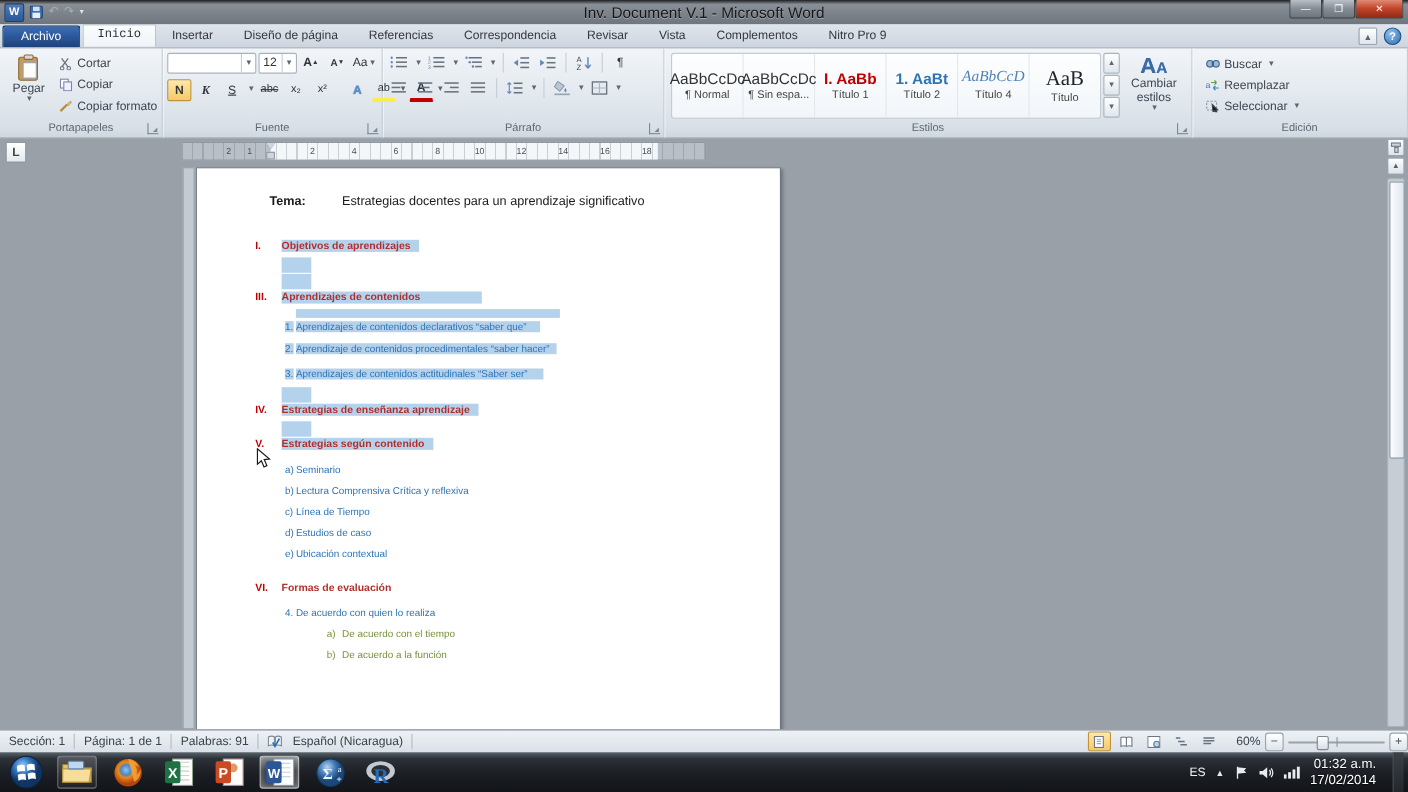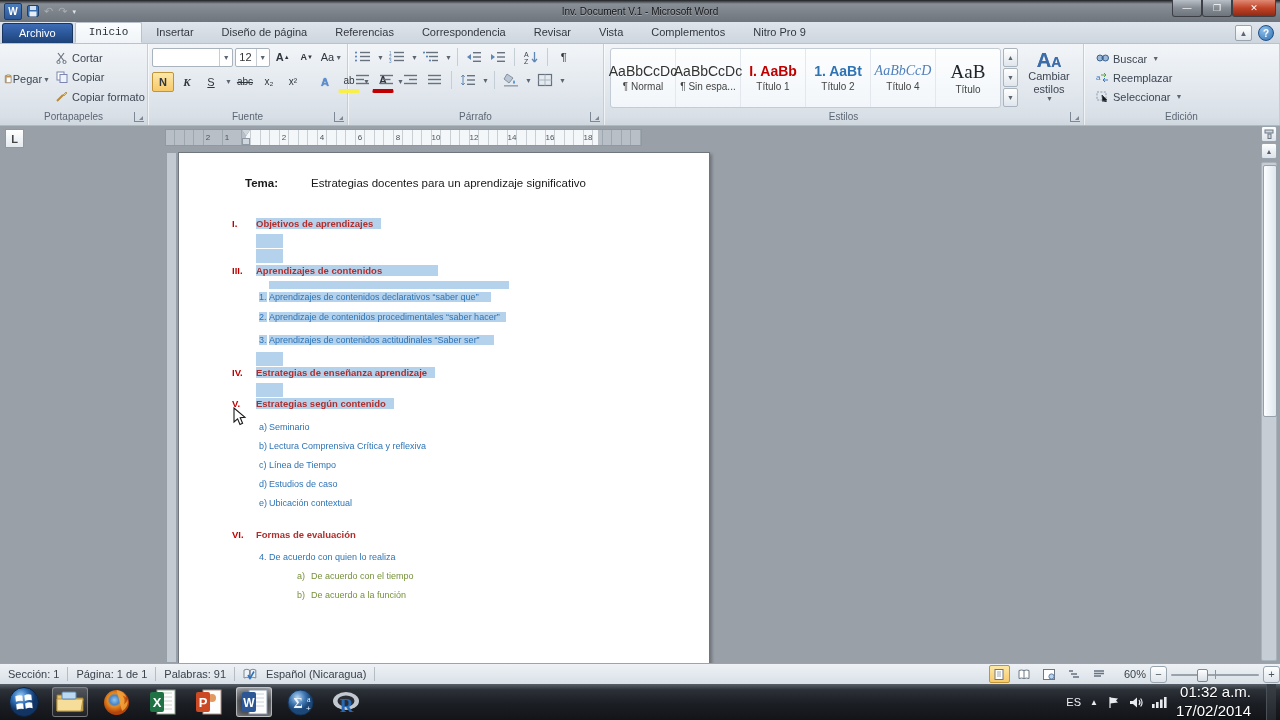--- a/index.html
+++ b/index.html
@@ -6,21 +6,21 @@
   .screen{position:relative;width:1280px;height:720px;overflow:hidden;
     font-family:"Liberation Sans",sans-serif;background:#9aa0a8;-webkit-font-smoothing:antialiased;}
   
   .titlebar{position:absolute;left:0;top:0;width:1280px;height:22px;
     background:linear-gradient(#1d1f22,#898f96 18%,#7d838a 55%,#6f757c);display:flex;align-items:center;}
   .qat{display:flex;align-items:center;gap:5px;padding-left:4px;height:100%;}
   .word-logo{width:16px;height:15px;background:linear-gradient(#4d7dbb,#2b5797);border:1px solid #1c3e6e;border-radius:2px;
     color:#fff;font-size:10px;font-weight:bold;display:flex;align-items:center;justify-content:center;}
   .qat-ic{font-size:11px;color:#dfe5ea;line-height:1;}
   .qat-ic.dim{color:#a9aeb4;}
-  .title-text{position:absolute;left:0;right:0;text-align:center;font-size:10px;color:#14161a;text-shadow:0 1px 0 rgba(255,255,255,.35);}
+  .title-text{position:absolute;left:0;right:0;text-align:center;font-size:14px;color:#14161a;text-shadow:0 1px 0 rgba(255,255,255,.35);}
   .winbtns{position:absolute;right:4px;top:0;display:flex;}
   .winbtn{width:28px;height:16px;border:1px solid #3c4046;border-top:none;border-radius:0 0 3px 3px;
     background:linear-gradient(#b9bfc6,#868c93 50%,#6e747b);color:#fff;font-size:9px;display:flex;align-items:center;justify-content:center;}
   .winbtn.close{width:42px;background:linear-gradient(#e08a74,#c14328 50%,#8f2a14);}
   
   .tabrow{position:absolute;left:0;top:22px;width:1280px;height:22px;
     background:linear-gradient(#dfe5ec,#cdd5de);border-bottom:1px solid #bac3cd;display:flex;align-items:flex-end;padding-left:2px;box-sizing:border-box;}
   .tab{font-size:11px;color:#33383e;padding:3px 13px 4px;border:1px solid transparent;white-space:nowrap;}
   .tab.file{background:linear-gradient(#3e6db5,#2b579a 50%,#1e4277);color:#fff;border:1px solid #17355f;border-bottom:none;
     border-radius:3px 3px 0 0;padding:3px 16px 4px;margin-right:2px;}
@@ -32,21 +32,21 @@
     color:#fff;font-size:10px;font-weight:bold;display:flex;align-items:center;justify-content:center;border:1px solid #1d4f86;}
   
   .ribbon{position:absolute;left:0;top:44px;width:1280px;height:82px;display:flex;
     background:linear-gradient(#f2f5f8,#e2e8ee 55%,#d8dfe6 90%,#cfd7df);border-bottom:1px solid #b0b8c1;box-sizing:border-box;}
   .rgroup{position:relative;display:flex;flex-direction:column;border-right:1px solid #c5cdd5;box-shadow:1px 0 0 rgba(255,255,255,.6);box-sizing:border-box;}
   .gbody{flex:1;display:flex;padding:3px 4px 0;}
   .glabel{height:16px;font-size:10px;color:#5c6674;text-align:center;position:relative;line-height:15px;}
   .launcher{position:absolute;right:3px;bottom:3px;width:9px;height:9px;border-left:1px solid #7d8894;border-bottom:1px solid #7d8894;}
   .launcher:after{content:"";position:absolute;right:1px;bottom:1px;width:0;height:0;border-left:4px solid transparent;border-bottom:4px solid #7d8894;}
   .g-clip{width:148px;}.g-font{width:200px;}.g-par{width:256px;}.g-styles{width:480px;}.g-edit{flex:1;}
-  .bigbtn{width:46px;display:flex;flex-direction:row;align-items:center;font-size:11px;color:#3e4652;padding-top:2px;}
+  .bigbtn{width:46px;display:flex;flex-direction:column;align-items:center;font-size:11px;color:#3e4652;padding-top:2px;}
   .clipstack{display:flex;flex-direction:column;justify-content:space-between;padding:2px 0 4px 6px;}
   .rbtn-small{display:flex;align-items:center;gap:4px;font-size:11px;color:#3e4652;height:17px;white-space:nowrap;}
   .fontcol{display:flex;flex-direction:column;gap:3px;width:100%;}
   .frow{display:flex;align-items:center;gap:2px;}
   .combo{height:17px;background:#fff;border:1px solid #a9b3bd;border-radius:2px;display:flex;align-items:center;font-size:11px;color:#333;}
   .combo .cval{flex:1;padding:0 3px;}
   .combo .carr{width:12px;height:100%;border-left:1px solid #c6cdd4;display:flex;align-items:center;justify-content:center;font-size:7px;color:#5d6670;}
   .toggle{min-width:18px;height:18px;display:flex;align-items:center;justify-content:center;font-size:11px;color:#2f363e;border:1px solid transparent;border-radius:2px;padding:0 1px;}
   .toggle.on{background:linear-gradient(#fde8a9,#f7c96a);border-color:#c09538;}
   .tsep{width:1px;height:18px;background:#c5cdd5;margin:0 3px;}
@@ -121,21 +121,21 @@
   .taskbar{position:absolute;left:0;top:684px;width:1280px;height:36px;
     background:linear-gradient(#586069,#2c3138 16%,#1b1e23 55%,#121418);display:flex;align-items:center;}
   .tb-apps{display:flex;align-items:center;gap:10px;padding-left:6px;}
   .tb-app{width:36px;height:30px;display:flex;align-items:center;justify-content:center;border:1px solid transparent;border-radius:3px;box-sizing:border-box;}
   .tb-app.active{background:linear-gradient(rgba(255,255,255,.38),rgba(255,255,255,.12) 45%,rgba(255,255,255,.22));
     border-color:rgba(255,255,255,.6);box-shadow:inset 0 0 7px rgba(255,255,255,.4);}
   .tb-app.open{background:linear-gradient(rgba(255,255,255,.18),rgba(255,255,255,.05));border-color:rgba(255,255,255,.3);}
   .tb-right{margin-left:auto;display:flex;align-items:center;gap:9px;padding-right:4px;color:#fff;}
   .tb-lang{font-size:11px;color:#f0f3f6;}
   .tb-up{font-size:8px;color:#e8ecf0;}
-  .clock{text-align:right;font-size:15px;line-height:1.25;color:#fff;text-shadow:0 1px 1px rgba(0,0,0,.7);padding-right:6px;}
+  .clock{text-align:right;font-size:12px;line-height:1.25;color:#fff;text-shadow:0 1px 1px rgba(0,0,0,.7);padding-right:6px;}
   .showdesk{width:9px;height:36px;border-left:1px solid #4a5057;background:linear-gradient(#3a4047,#23272c);}
   svg{display:block;}
 </style>
 </head>
 <body>
 
 <div class="screen">
 
   <div class="titlebar">
     <div class="qat">

